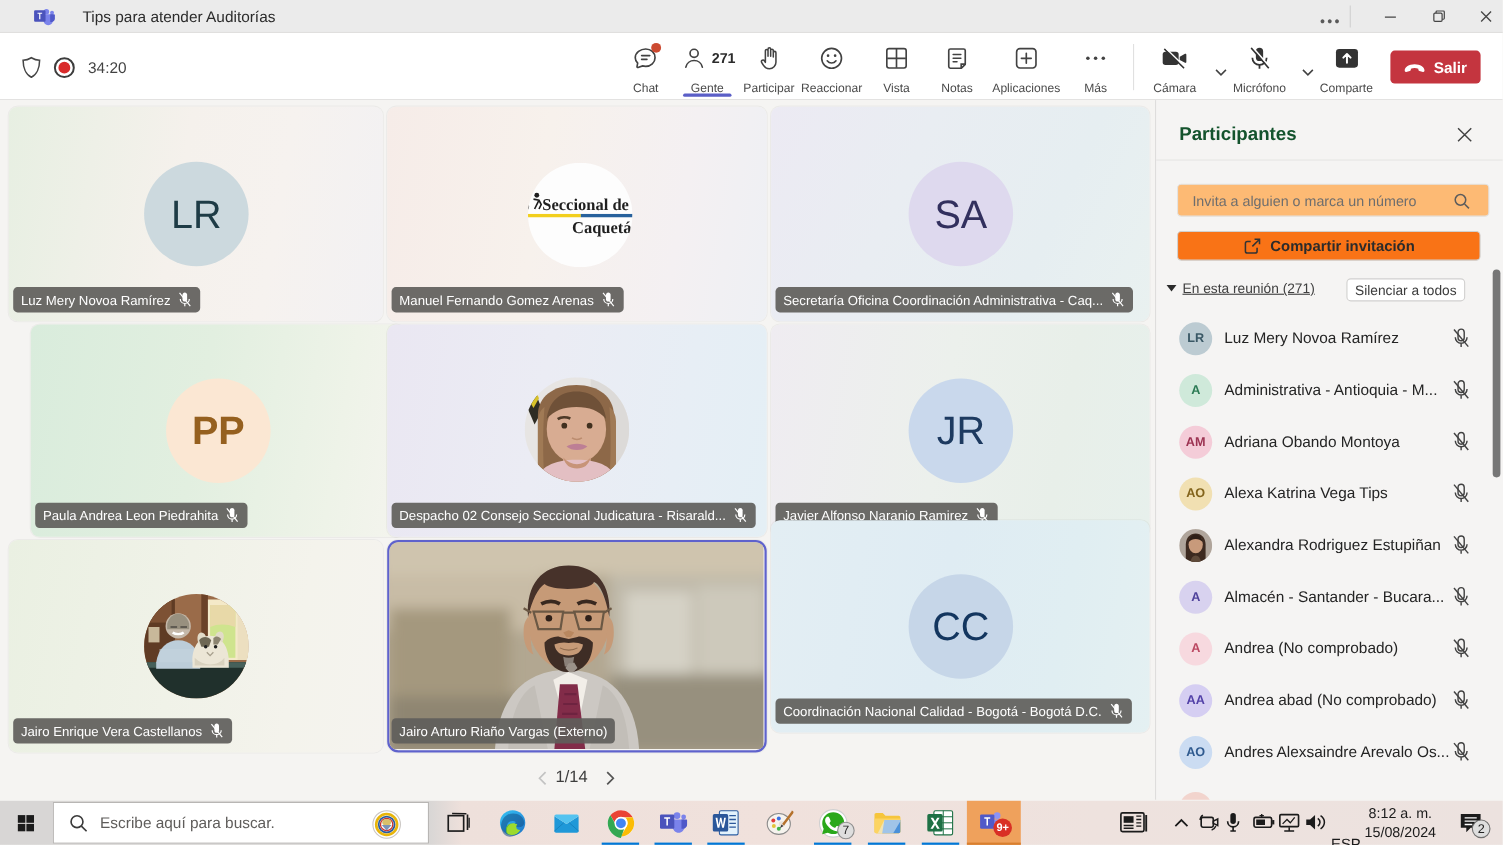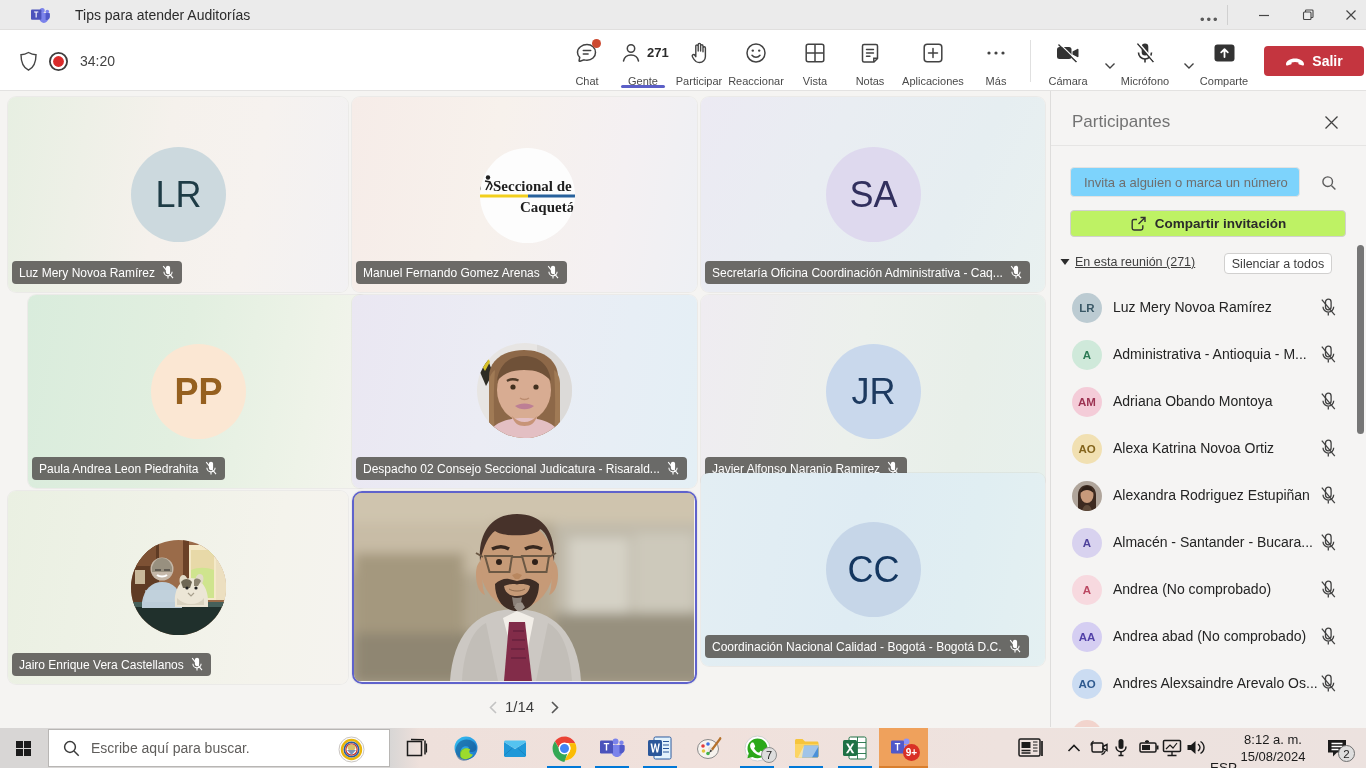--- a/index.html
+++ b/index.html
@@ -161,21 +161,21 @@
     </svg>
 
   <div class="tbtn" style="left:1196px;">
     <svg width="25" height="24" viewBox="0 0 25 24">
         <rect x="2.5" y="3.5" width="20" height="17" rx="3" fill="#333"></rect>
         <path d="M12.5 16v-7M9.2 11.4l3.3-3.3 3.3 3.3" fill="none" stroke="#fff" stroke-width="1.8" stroke-linecap="round" stroke-linejoin="round"></path>
       </svg>
     <div class="lab">Comparte</div>
   </div>
 
-  <div class="abs" style="left:1264px;top:16px;width:100px;height:30px;background:#c4353f;border-radius:4px;display:flex;align-items:center;justify-content:center;">
+  <div class="abs" style="left:1264px;top:16px;width:82px;height:30px;background:#c4353f;border-radius:4px;display:flex;align-items:center;justify-content:center;">
     <svg width="20" height="9" viewBox="0 0 20 9">
         <path d="M1 7.2C1 4 5 1.5 10 1.5S19 4 19 7.2c0 .9-.6 1.4-1.4 1.2l-3.2-.8c-.6-.2-1-.6-1-1.2v-1c-1.1-.3-2.2-.5-3.4-.5s-2.3.2-3.4.5v1c0 .6-.4 1-1 1.2l-3.2.8C1.6 8.6 1 8.1 1 7.2z" fill="#fff"></path>
       </svg>
     <span style="color:#fff;font-size:14px;font-weight:700;margin-left:7px;">Salir</span>
   </div>
 </div>
 
 <div id="main">
 
   <div class="tile" style="left:8px;top:6px;width:340px;height:195px;background:linear-gradient(100deg,#e7efe2 0%,#f5f1ec 45%,#f6f2ef 70%,#f2f1f3 100%);">
@@ -351,20 +351,21 @@
         <circle cx="149" cy="77" r="3" fill="#2e2019"></circle>
         <circle cx="185" cy="77" r="3" fill="#2e2019"></circle>
         <path d="M162 90l5-2 5 2-3 4h-4z" fill="#b8875f"></path>
         <path d="M145 99c4-4 10-6 14-5l8 2 8-2c4-1 10 1 14 5 0 16-9 27-22 27s-22-11-22-27z" fill="#3e2d25"></path>
         <path d="M154 101c4-2 9-2.5 13-1.5 4-1 9-.5 13 1.5-1 7-6 10-13 10s-12-3-13-10z" fill="#c69a77"></path>
         <path d="M159 104c2.5 1.5 5 2 8 2s5.5-.5 8-2" fill="none" stroke="#8f6b4e"></path>
         <path d="M162 112c3 1.2 7 1.2 10 0l-1.5 9h-7z" fill="#8a8078"></path>
         <path d="M167 118c2 0 4-.3 5-.8l3 5-4 4h-3.5l-3.5-4z" fill="#9b9289"></path>
       </g>
     </svg>
+    <div class="ntag" style="left:2px;bottom:6px;">Jairo Arturo Riaño Vargas (Externo)</div>
   </div>
   <div class="tile" style="left:701px;top:382px;width:344px;height:193px;background:linear-gradient(100deg,#e3eef3 0%,#dfecf3 45%,#e0eef2 75%,#e4f0f2 100%);">
     <div class="avat" style="left:125px;top:49px;width:95px;height:95px;background:#c6d6e8;color:#13365f;font-size:36px;">CC</div>
     <div class="ntag">Coordinación Nacional Calidad - Bogotá - Bogotá D.C. <svg width="14" height="15" viewBox="0 0 14 15">
           <path d="M4.9 2.9c0-1.2.9-2.1 2.1-2.1s2.1.9 2.1 2.1v4.2c0 1.2-.9 2.1-2.1 2.1S4.9 8.3 4.9 7.1z" fill="#fff"></path>
           <path d="M2.9 6.8c0 2.3 1.8 4.1 4.1 4.1s4.1-1.8 4.1-4.1" fill="none" stroke="#fff" stroke-width="1.1"></path>
           <path d="M7 11v2.5" stroke="#fff" stroke-width="1.1"></path>
           <path d="M2.2 1.2l9.8 12" stroke="#fff" stroke-width="1.1"></path>
         </svg></div>
   </div>
@@ -372,35 +373,35 @@
   <svg class="abs" style="left:487px;top:609px" width="13" height="15" viewBox="0 0 13 15">
       <path d="M9 2L3.5 7.5 9 13" fill="none" stroke="#c3c3c3" stroke-width="1.6"></path>
     </svg>
   <div class="abs" style="left:505px;top:607px;font-size:15px;color:#3d3d3d;">1/14</div>
   <svg class="abs" style="left:548px;top:609px" width="13" height="15" viewBox="0 0 13 15">
       <path d="M4 2l5.5 5.5L4 13" fill="none" stroke="#555" stroke-width="1.6"></path>
     </svg>
 </div>
 
 <div id="panel">
-  <div class="abs" style="left:21px;top:21px;font-size:17px;font-weight:400;color:#737373;">Participantes</div>
+  <div class="abs" style="left:21px;top:21px;font-size:17px;font-weight:700;color:#14532d;">Participantes</div>
   <svg class="abs" style="left:273px;top:24px" width="15" height="15" viewBox="0 0 15 15">
       <path d="M1.5 1.5l12 12M13.5 1.5l-12 12" stroke="#424242" stroke-width="1.3"></path>
     </svg>
   <div class="abs" style="left:0;top:54px;width:316px;height:1px;background:#e6e5e4;"></div>
 
-  <div class="abs" style="left:19px;top:76px;width:230px;height:30px;background:#7dd3fc;border:1px solid #e3e2e1;border-radius:4px;">
+  <div class="abs" style="left:19px;top:76px;width:284px;height:30px;background:#fdba74;border:1px solid #e3e2e1;border-radius:4px;">
     <span class="abs" style="left:13px;top:7px;font-size:13px;color:#6e6e6e;">Invita a alguien o marca un número</span>
     <svg class="abs" style="left:250px;top:7px" width="16" height="16" viewBox="0 0 16 16">
         <circle cx="6.7" cy="6.7" r="4.8" fill="none" stroke="#5c5c5c" stroke-width="1.4"></circle>
         <path d="M10.4 10.4l4 4" stroke="#5c5c5c" stroke-width="1.4"></path>
       </svg>
   </div>
 
-  <div class="abs" style="left:19px;top:119px;width:276px;height:27px;background:#bef264;border:1px solid #d1d0cf;border-radius:4px;display:flex;align-items:center;justify-content:center;">
+  <div class="abs" style="left:19px;top:119px;width:276px;height:27px;background:#f97316;border:1px solid #d1d0cf;border-radius:4px;display:flex;align-items:center;justify-content:center;">
     <svg width="17" height="16" viewBox="0 0 17 16">
         <path d="M7 3.5H4c-1 0-1.8.8-1.8 1.8v7c0 1 .8 1.7 1.8 1.7h7c1 0 1.8-.7 1.8-1.7v-3" fill="none" stroke="#333" stroke-width="1.4"></path>
         <path d="M10.5 1.5h4.5v4.5M14.6 1.9L8.5 8" fill="none" stroke="#333" stroke-width="1.4"></path>
       </svg>
     <span style="font-size:13.5px;font-weight:700;color:#2b2b2b;margin-left:8px;">Compartir invitación</span>
   </div>
 
   <svg class="abs" style="left:9px;top:167px" width="10" height="8" viewBox="0 0 10 8">
       <path d="M0.5 1h9L5 7z" fill="#2b2b2b"></path>
     </svg>
@@ -432,21 +433,21 @@
       <div class="pnm">Adriana Obando Montoya</div>
       <svg class="pmic" width="19" height="19" viewBox="0 0 19 19">
         <path d="M6.5 4c0-1.6 1.3-2.8 2.8-2.8 1.6 0 2.8 1.2 2.8 2.8v5c0 1.6-1.2 2.8-2.8 2.8-1.5 0-2.8-1.2-2.8-2.8z" fill="none" stroke="#424242" stroke-width="1.3"></path>
         <path d="M4 8.7c0 3 2.4 5.4 5.3 5.4 3 0 5.4-2.4 5.4-5.4" fill="none" stroke="#424242" stroke-width="1.3"></path>
         <path d="M9.3 14.4v3" stroke="#424242" stroke-width="1.3"></path>
         <path d="M2.8 1.6l13 15.5" stroke="#424242" stroke-width="1.3"></path>
       </svg>
     </div>
   <div class="prow" style="top:335px;">
       <div class="pav" style="background:#f1e0b2;color:#83641c;">AO</div>
-      <div class="pnm">Alexa Katrina Novoa Ortiz</div>
+      <div class="pnm">Alexa Katrina Vega Tips</div>
       <svg class="pmic" width="19" height="19" viewBox="0 0 19 19">
         <path d="M6.5 4c0-1.6 1.3-2.8 2.8-2.8 1.6 0 2.8 1.2 2.8 2.8v5c0 1.6-1.2 2.8-2.8 2.8-1.5 0-2.8-1.2-2.8-2.8z" fill="none" stroke="#424242" stroke-width="1.3"></path>
         <path d="M4 8.7c0 3 2.4 5.4 5.3 5.4 3 0 5.4-2.4 5.4-5.4" fill="none" stroke="#424242" stroke-width="1.3"></path>
         <path d="M9.3 14.4v3" stroke="#424242" stroke-width="1.3"></path>
         <path d="M2.8 1.6l13 15.5" stroke="#424242" stroke-width="1.3"></path>
       </svg>
     </div>
   <div class="prow" style="top:382px;">
     <svg class="abs" style="left:21px;top:8px" width="30" height="30" viewBox="0 0 30 30">
         <defs>

